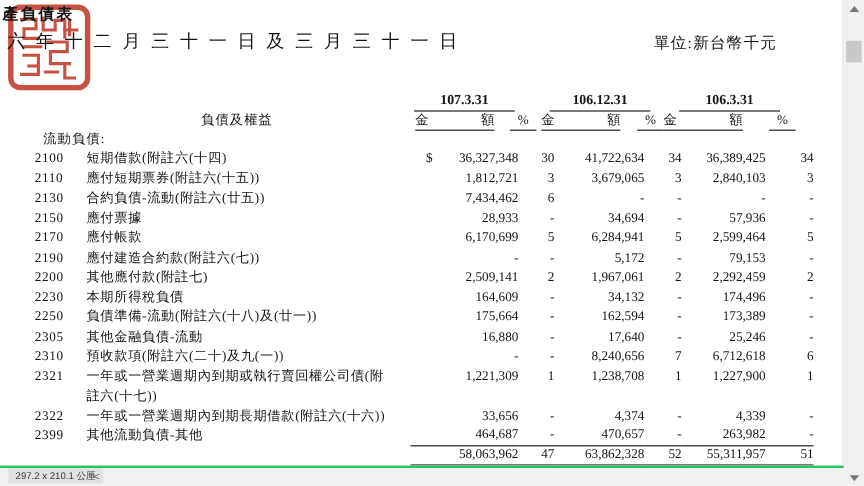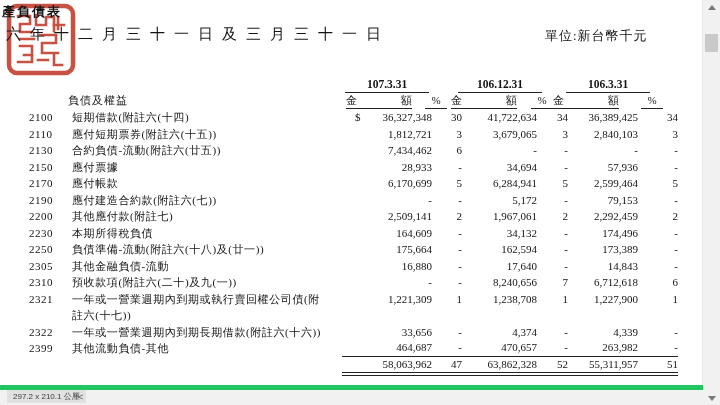--- a/index.html
+++ b/index.html
@@ -19,21 +19,21 @@
         white-space:nowrap;z-index:2;}
 
   
   .table{position:absolute;left:0;top:76px;width:703px;z-index:2;}
   .grid{display:grid;grid-template-columns:43px 270px 90px 30px 75px 31px 70px 40px;
         padding-left:14px;}
   .hdr-dates{line-height:16px;font-size:11.5px;font-weight:700;}
   .date-cell{grid-column:span 2;text-align:center;}
   .date-cell .du{display:inline-block;min-width:80px;border-bottom:1px solid #222;padding:0 2px;}
   .hdr-cols{line-height:15px;font-size:11px;}
-  .sec-hd{grid-column:span 2;padding-left:54px;letter-spacing:1px;}
+  .sec-hd{grid-column:span 2;padding-left:54px;letter-spacing:1px;text-align:center;}
   .amt-cell-h{text-align:right;}
   .amt-h{display:inline-block;width:66px;border-bottom:1px solid #222;
          text-align:justify;text-align-last:justify;margin-right:5px;letter-spacing:0;}
   .pct-cell-h{text-align:right;}
   .pct-h{display:inline-block;width:22px;border-bottom:1px solid #222;text-align:center;}
   .subsec{line-height:15px;font-size:11px;padding-left:36px;letter-spacing:1px;}
 
   .rows{}
   .row{display:grid;grid-template-columns:43px 270px 90px 30px 75px 31px 70px 40px;
        padding-left:29px;align-items:start;font-size:11px;line-height:16.5px;}
@@ -52,21 +52,21 @@
   .arr-up{position:absolute;top:5px;left:5px;width:0;height:0;
           border-left:4px solid transparent;border-right:4px solid transparent;
           border-bottom:5px solid #787878;}
   .arr-down{position:absolute;bottom:4px;left:5px;width:0;height:0;
           border-left:4px solid transparent;border-right:4px solid transparent;
           border-top:5px solid #787878;}
   .vthumb{position:absolute;left:2px;right:2px;top:34px;height:18px;background:#c9c9c9;}
 
   
   .statusbar{position:absolute;left:0;right:17px;bottom:0;height:15px;background:#f1f1f1;
-             border-top:5px solid #22c55e;z-index:3;font-family:"Liberation Sans","DejaVu Sans",sans-serif;margin-top:27px;}
+             border-top:2px solid #22c55e;z-index:3;font-family:"Liberation Sans","DejaVu Sans",sans-serif;margin-top:27px;}
   .pagesize{position:absolute;left:7px;bottom:2px;background:#e1e1e1;color:#3a3a3a;
             font-size:8px;line-height:11px;padding:1px 6px;white-space:nowrap;}
   .hleft{position:absolute;left:78px;bottom:2px;font-size:9px;line-height:11px;color:#555;}
 </style>
 </head>
 <body>
 
 <div class="app">
   <div class="doc">
 
@@ -101,20 +101,21 @@
       <div class="grid hdr-cols">
         <div class="sec-hd">負債及權益</div>
         <div class="amt-cell-h"><span class="amt-h">金額</span></div>
         <div class="pct-cell-h"><span class="pct-h">%</span></div>
         <div class="amt-cell-h"><span class="amt-h">金額</span></div>
         <div class="pct-cell-h"><span class="pct-h">%</span></div>
         <div class="amt-cell-h"><span class="amt-h">金額</span></div>
         <div class="pct-cell-h"><span class="pct-h">%</span></div>
       </div>
 
+      <div class="subsec">流動負債:</div>
 
       <div class="rows">
   <div class="row">
     <div class="c-code">2100</div>
     <div class="c-label"><span class="l1">短期借款(附註六(十四)</span><span class="l2"></span></div>
     <div class="val"><span class="dollar">$</span><span class="num">36,327,348</span></div>
     <div class="val"><span class="num">30</span></div>
     <div class="val"><span class="num">41,722,634</span></div>
     <div class="val"><span class="num">34</span></div>
     <div class="val"><span class="num">36,389,425</span></div>
@@ -209,21 +210,21 @@
     <div class="val"><span class="num">-</span></div>
   </div>
 
   <div class="row">
     <div class="c-code">2305</div>
     <div class="c-label"><span class="l1">其他金融負債-流動</span><span class="l2"></span></div>
     <div class="val"><span class="dollar"></span><span class="num">16,880</span></div>
     <div class="val"><span class="num">-</span></div>
     <div class="val"><span class="num">17,640</span></div>
     <div class="val"><span class="num">-</span></div>
-    <div class="val"><span class="num">14,843</span></div>
+    <div class="val"><span class="num">25,246</span></div>
     <div class="val"><span class="num">-</span></div>
   </div>
 
   <div class="row">
     <div class="c-code">2310</div>
     <div class="c-label"><span class="l1">預收款項(附註六(二十)及九(一))</span><span class="l2"></span></div>
     <div class="val"><span class="dollar"></span><span class="num">-</span></div>
     <div class="val"><span class="num">-</span></div>
     <div class="val"><span class="num">8,240,656</span></div>
     <div class="val"><span class="num">7</span></div>

